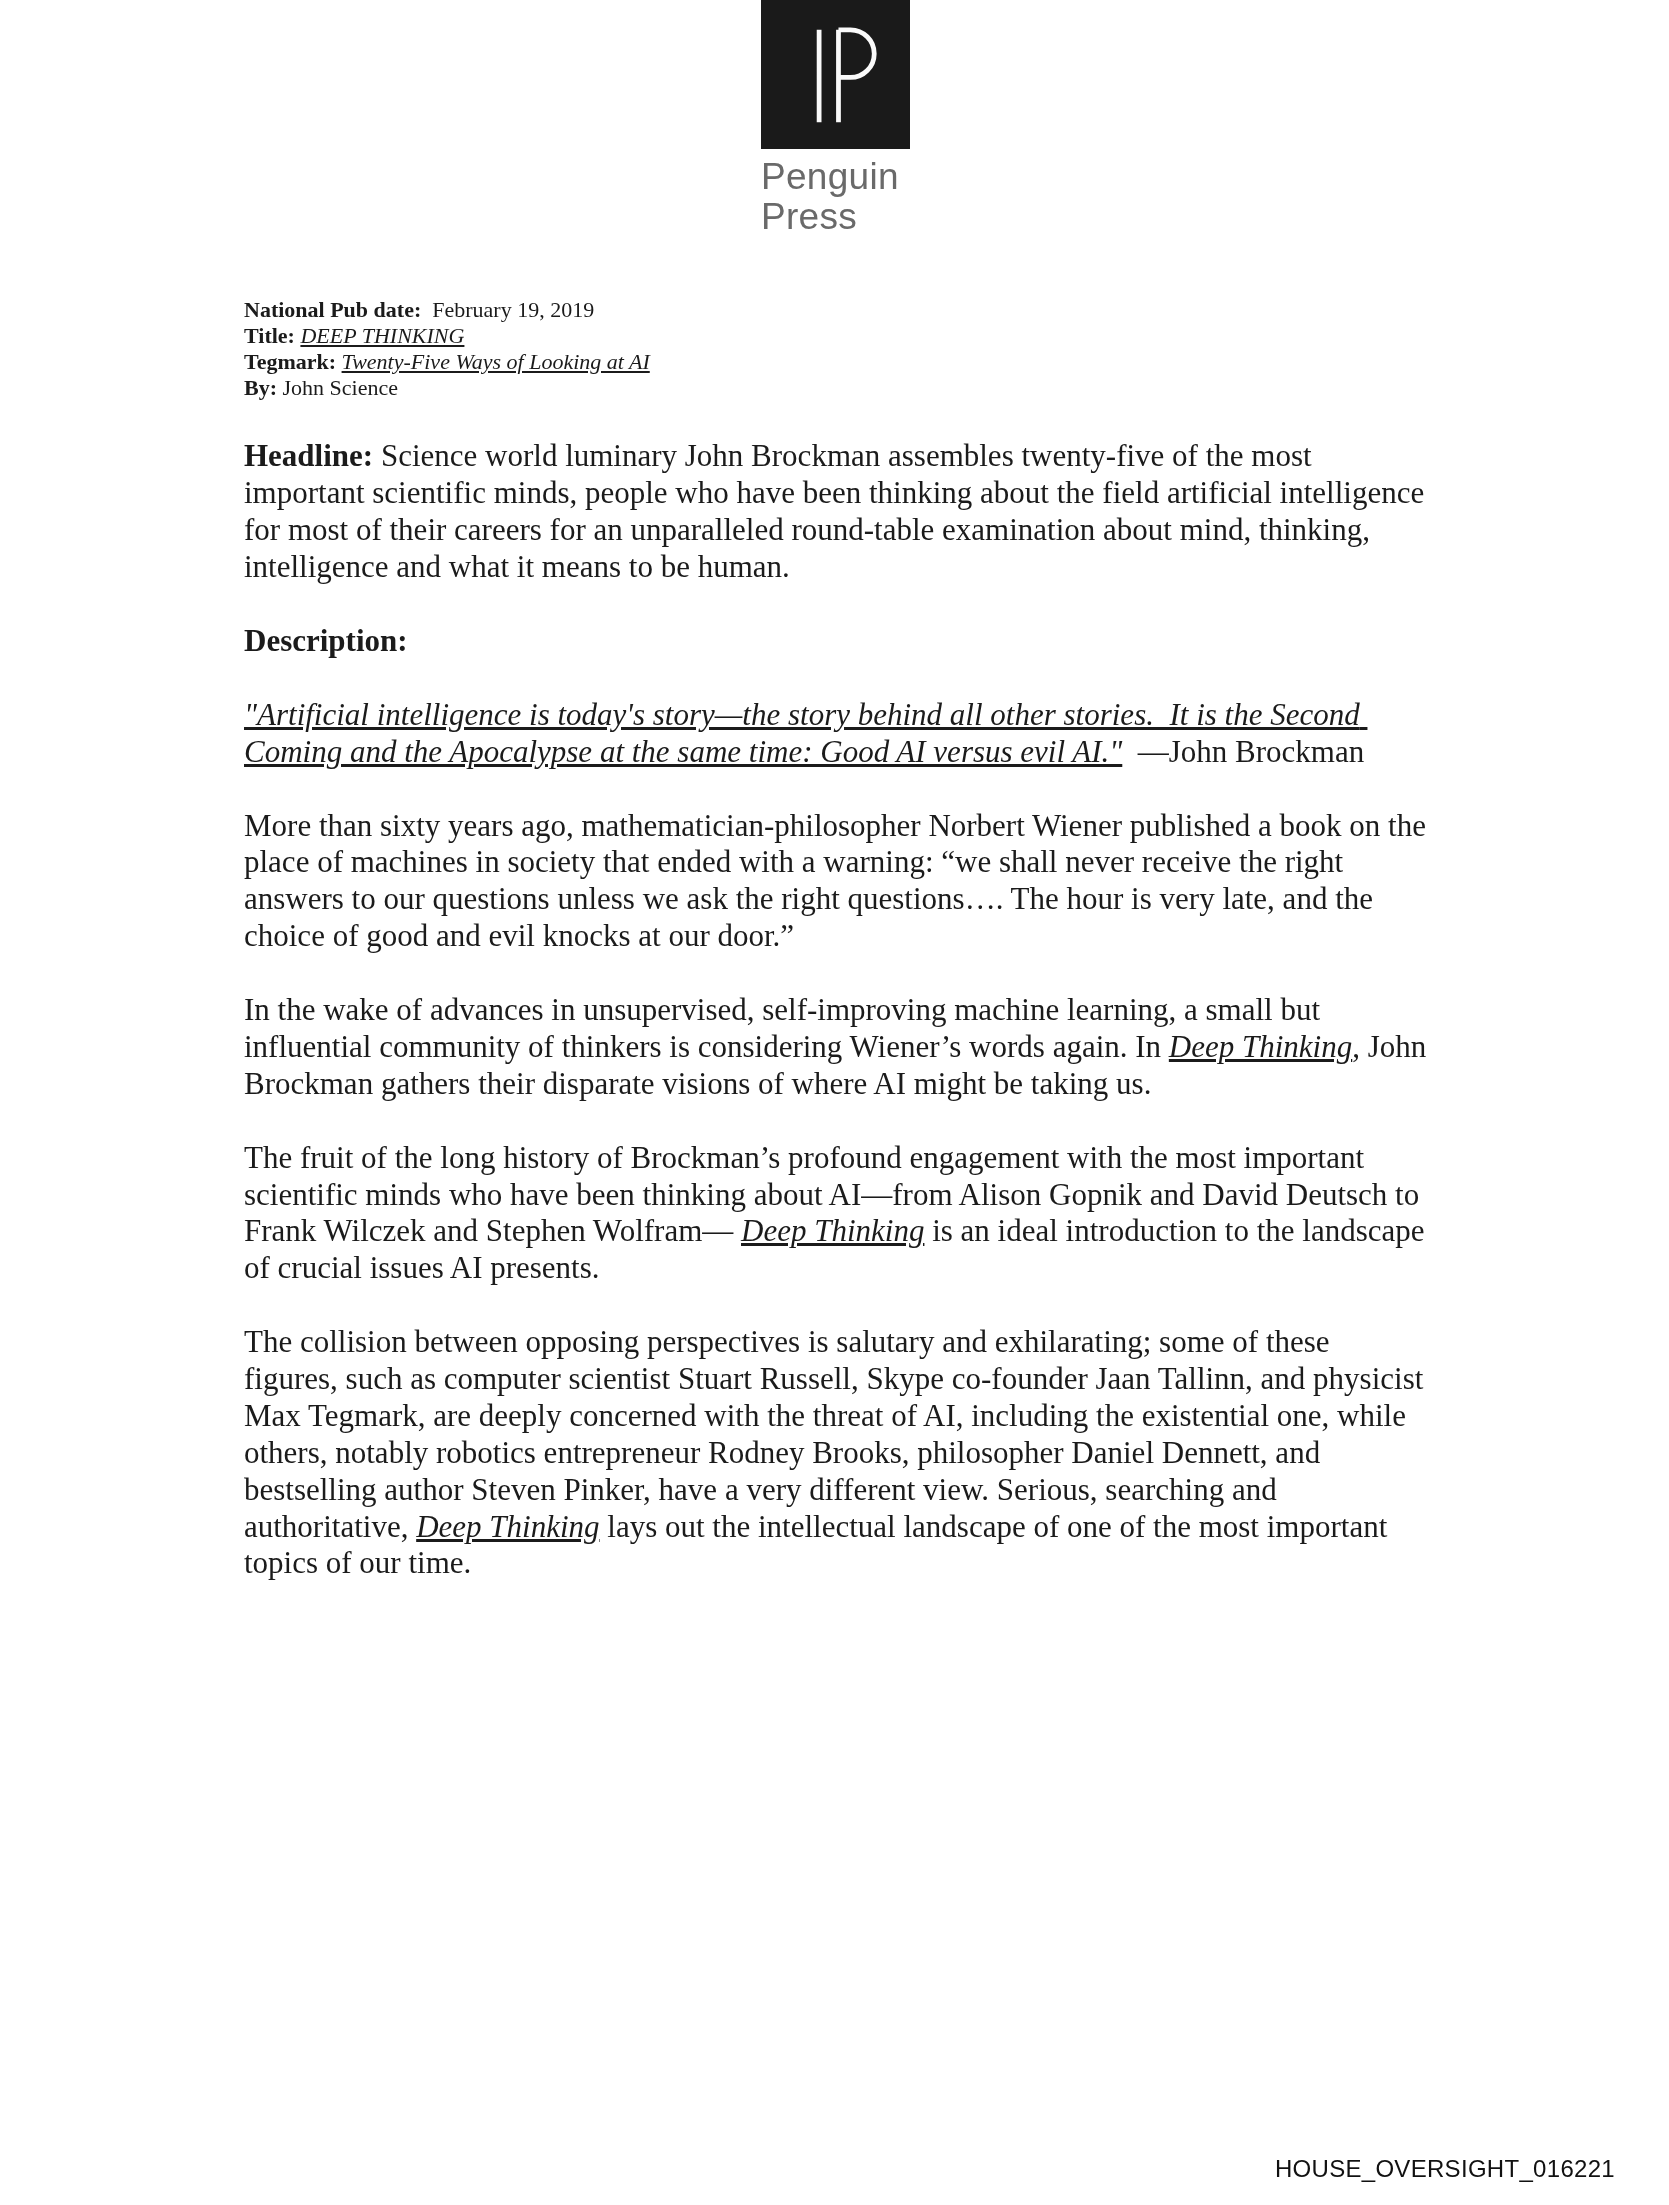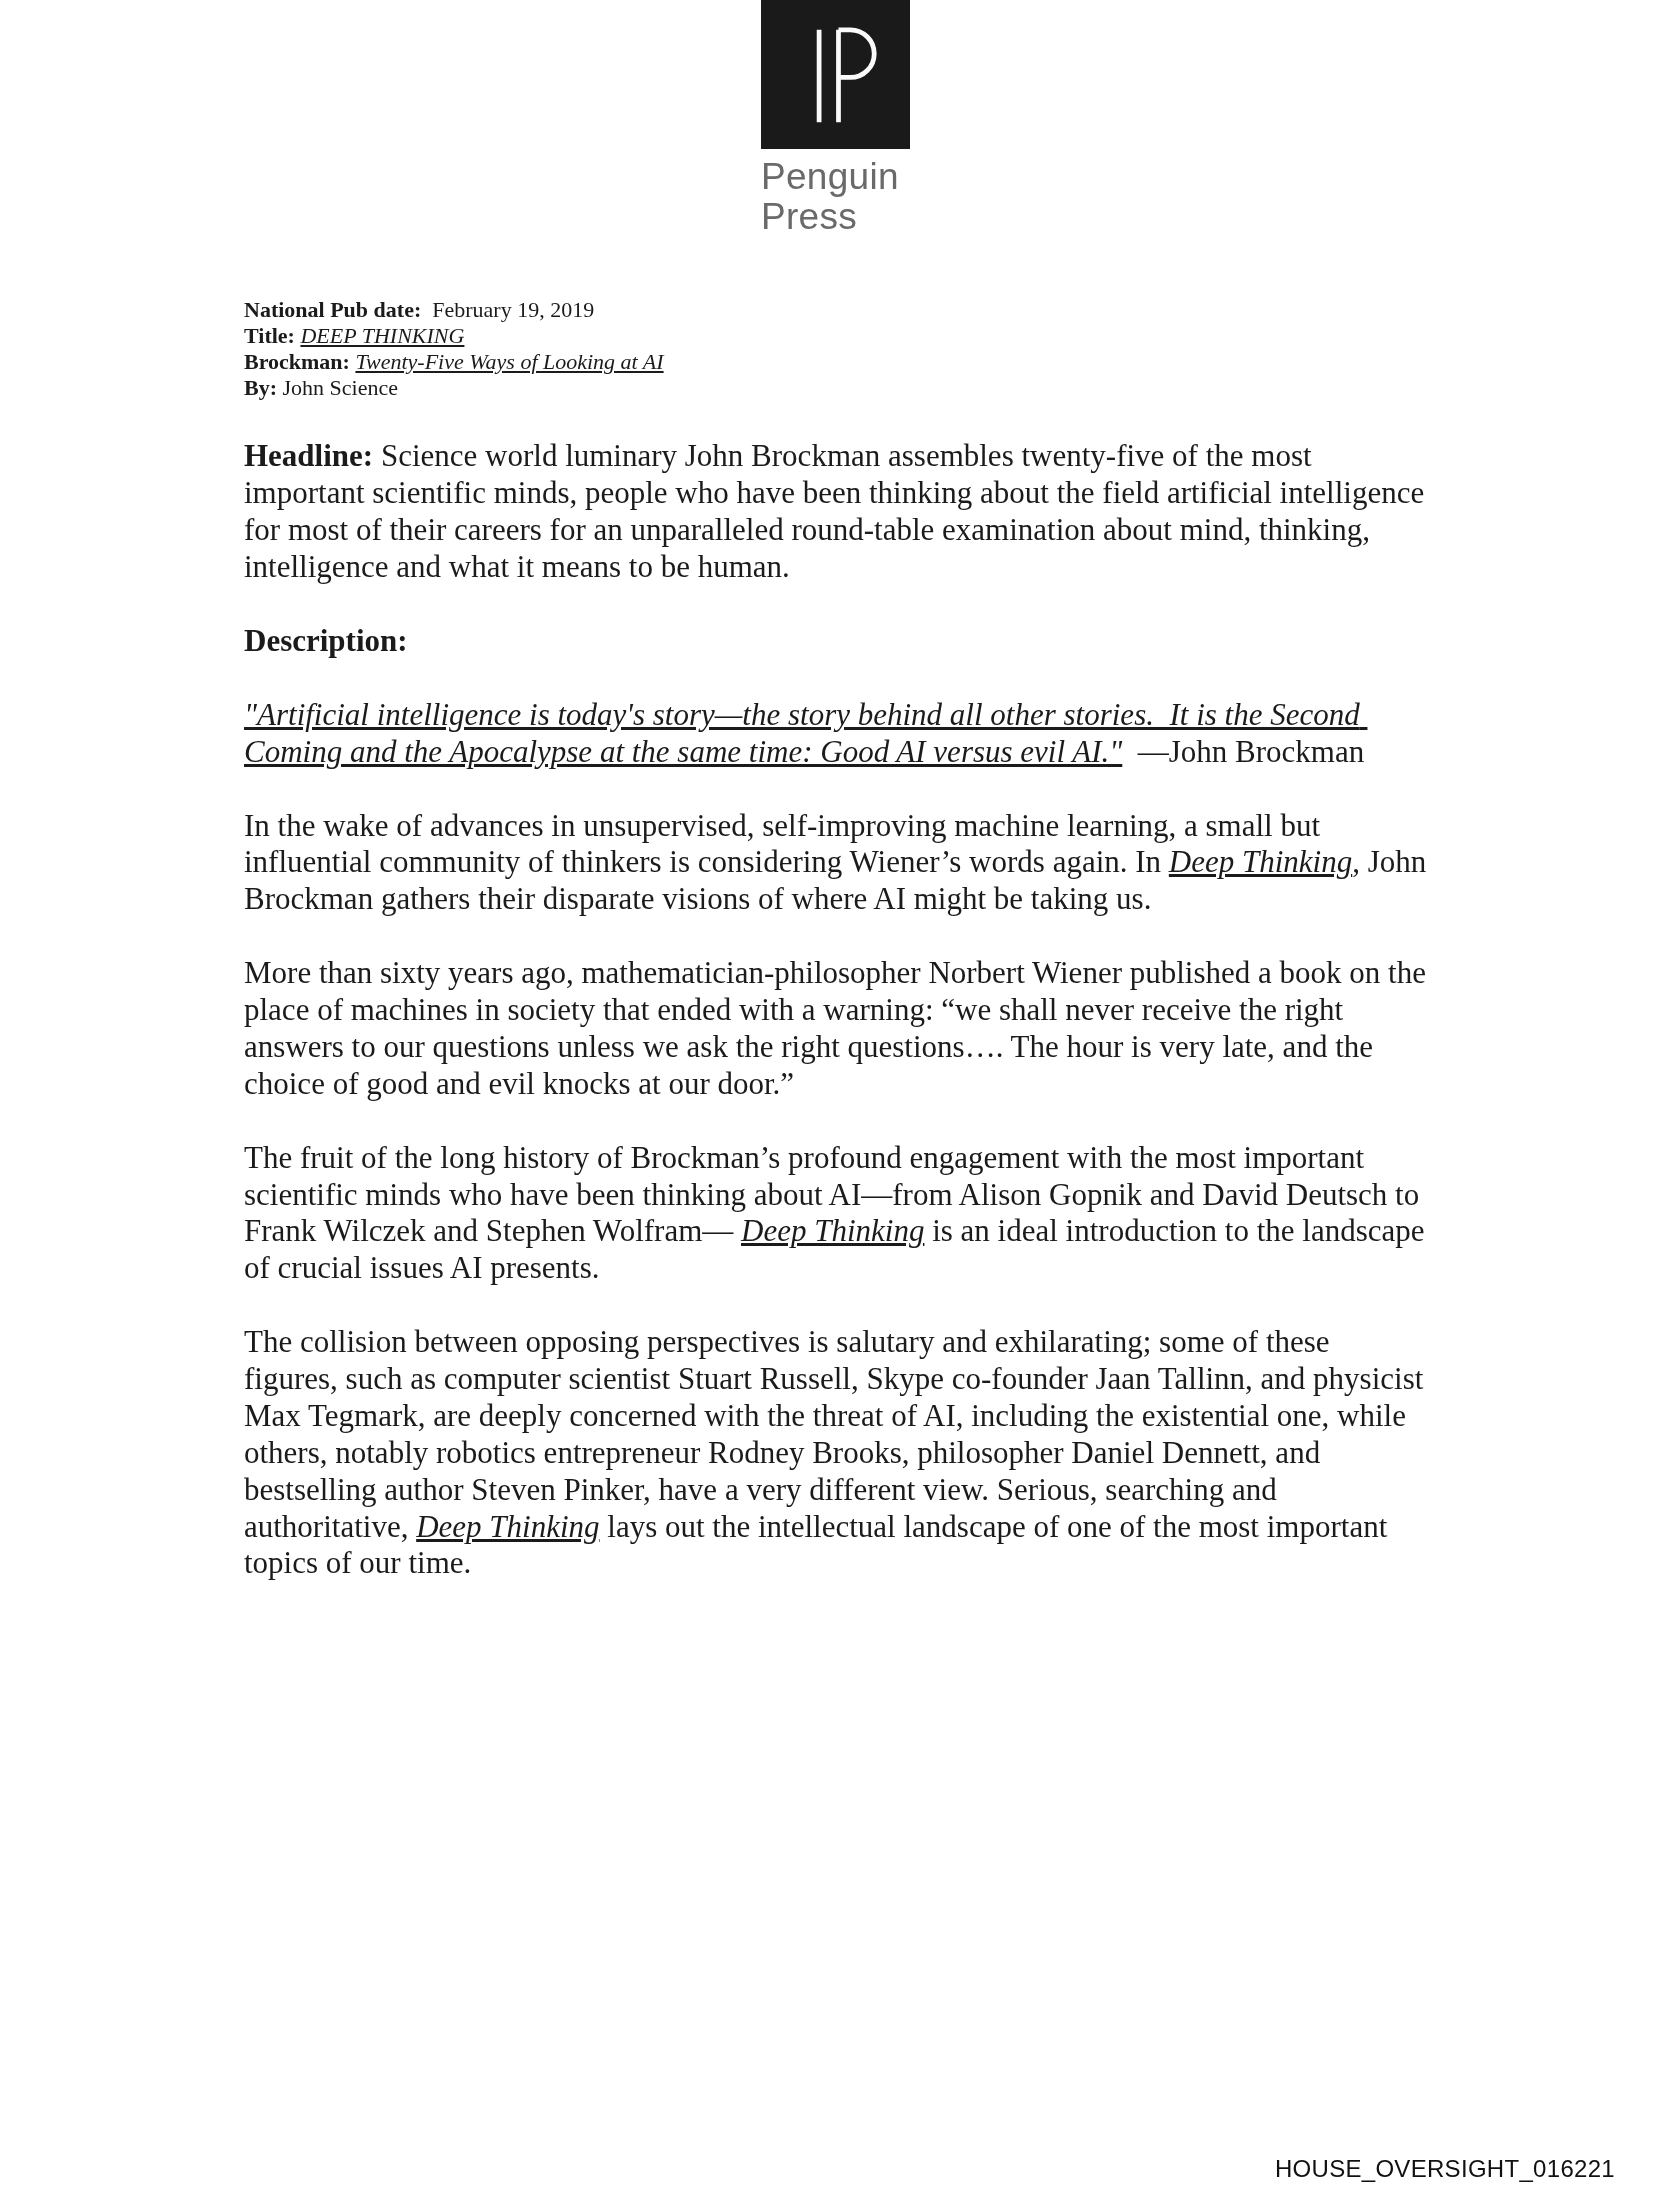--- a/index.html
+++ b/index.html
@@ -69,30 +69,30 @@
     </div>
     <div class="logo-wordmark">
       <div>Penguin</div>
       <div>Press</div>
     </div>
   </header>
 
   <section class="meta">
     <p class="meta-line"><span class="b">National Pub date:</span><span>  February 19, 2019</span></p>
     <p class="meta-line"><span class="b">Title:</span><span> </span><span class="i">DEEP THINKING</span></p>
-    <p class="meta-line"><span class="b">Brockman:</span><span> </span><span class="i">Twenty-Five Ways of Looking at AI</span></p>
+    <p class="meta-line"><span class="b">Tegmark:</span><span> </span><span class="i">Twenty-Five Ways of Looking at AI</span></p>
     <p class="meta-line"><span class="b">By:</span><span> John Science</span></p>
   </section>
 
   <p class="para"><span class="b">Headline:</span><span> Science world luminary John Brockman assembles twenty-five of the most important scientific minds, people who have been thinking about the field artificial intelligence for most of their careers for an unparalleled round-table examination about mind, thinking, intelligence and what it means to be human.</span></p>
 
   <p class="para"><span class="b">Description:</span></p>
 
   <p class="para"><span class="i">"Artificial intelligence is today's story—the story behind all other stories.  It is the Second Coming and the Apocalypse at the same time: Good AI versus evil AI."</span><span>  —John Brockman</span></p>
+  <p class="para"><span>More than sixty years ago, mathematician-philosopher Norbert Wiener published a book on the place of machines in society that ended with a warning: “we shall never receive the right answers to our questions unless we ask the right questions…. The hour is very late, and the choice of good and evil knocks at our door.”</span></p>
   <p class="para"><span>In the wake of advances in unsupervised, self-improving machine learning, a small but influential community of thinkers is considering Wiener’s words again. In </span><span class="i">Deep Thinking</span><span>, John Brockman gathers their disparate visions of where AI might be taking us.</span></p>
-  <p class="para"><span>More than sixty years ago, mathematician-philosopher Norbert Wiener published a book on the place of machines in society that ended with a warning: “we shall never receive the right answers to our questions unless we ask the right questions…. The hour is very late, and the choice of good and evil knocks at our door.”</span></p>
   <p class="para"><span>The fruit of the long history of Brockman’s profound engagement with the most important scientific minds who have been thinking about AI—from Alison Gopnik and David Deutsch to Frank Wilczek and Stephen Wolfram— </span><span class="i">Deep Thinking</span><span> is an ideal introduction to the landscape of crucial issues AI presents.</span></p>
   <p class="para"><span>The collision between opposing perspectives is salutary and exhilarating; some of these figures, such as computer scientist Stuart Russell, Skype co-founder Jaan Tallinn, and physicist Max Tegmark, are deeply concerned with the threat of AI, including the existential one, while others, notably robotics entrepreneur Rodney Brooks, philosopher Daniel Dennett, and bestselling author Steven Pinker, have a very different view. Serious, searching and authoritative, </span><span class="i">Deep Thinking</span><span> lays out the intellectual landscape of one of the most important topics of our time.</span></p>
 
   <div class="footer">HOUSE_OVERSIGHT_016221</div>
 
 </div>
 
 
 </body></html>

